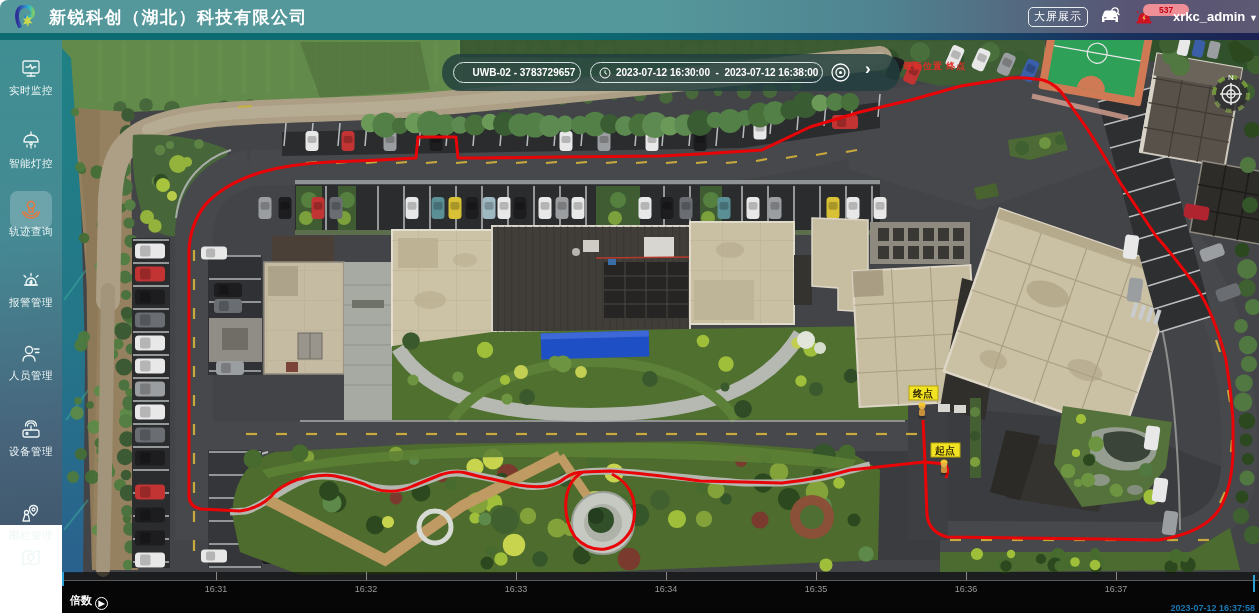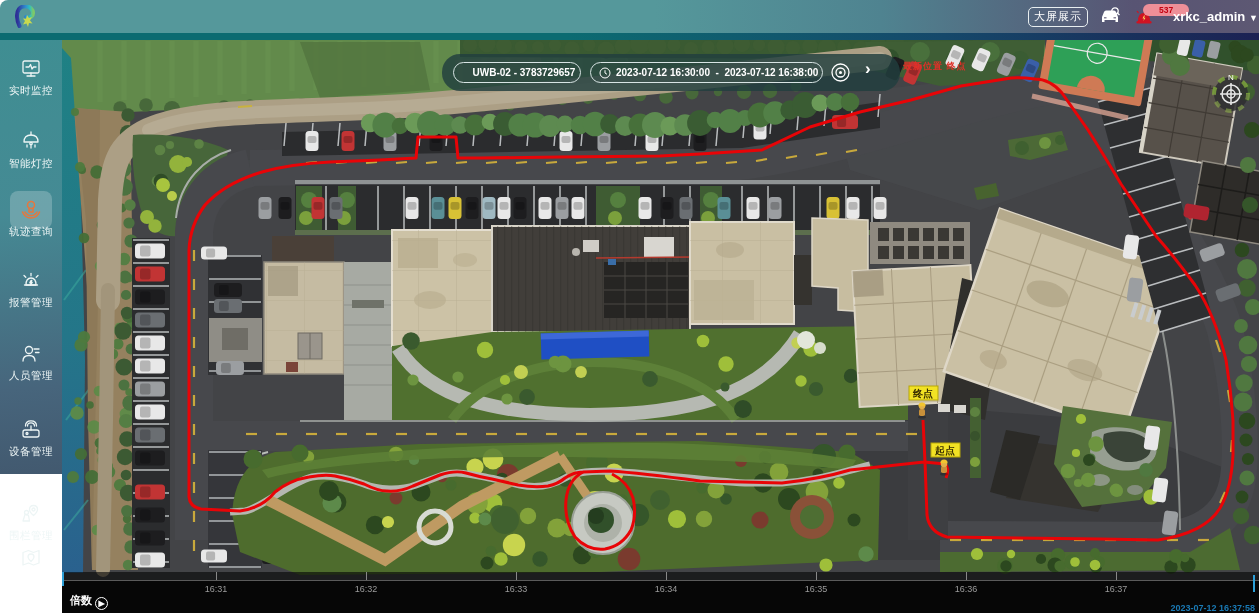--- a/index.html
+++ b/index.html
@@ -13,36 +13,36 @@
     font-weight:bold; letter-spacing:1.5px; }
   #substrip { position:absolute; left:0; top:33px; width:1259px; height:7px;
     background:linear-gradient(90deg,#0c6b71 0%,#0c6b71 45%,#15486a 75%,#1c2153 100%); }
   #bigbtn { position:absolute; left:1028px; top:7px; width:60px; height:20px;
     border:1.5px solid #e8eef0; border-radius:5px; color:#fff; font-size:11px;
     text-align:center; line-height:17px; letter-spacing:1px; }
   #admin { position:absolute; left:1173px; top:9px; color:#fff; font-size:13px; font-weight:bold; white-space:nowrap; }
   #badge { position:absolute; left:1143px; top:4px; min-width:24px; height:12px; padding:0 16px;
     background:#ee8f98; border-radius:7px; color:#c40010; font-size:8.5px; font-weight:bold;
     text-align:center; line-height:12px; }
-  #side { position:absolute; left:0; top:40px; width:62px; height:434px;
+  #side { position:absolute; left:0; top:40px; width:62px; height:485px;
     background:linear-gradient(175deg,#3f8e92 0%,#458a94 40%,#47657c 80%,#42596f 100%); }
   #side .item { position:absolute; left:0; width:62px; text-align:center; color:#eef6f6; }
   #side .lbl { font-size:10.5px; letter-spacing:0.5px; margin-top:3px; }
   #side .act { position:absolute; left:10px; top:151px; width:42px; height:38px;
     background:rgba(255,255,255,0.22); border-radius:8px; }
   #map { position:absolute; left:62px; top:40px; width:1197px; height:573px; }
   #sbar { position:absolute; left:442px; top:54px; width:458px; height:37px;
     background:rgba(33,62,62,0.82); border-radius:18px; color:#fff; }
   .pill { position:absolute; top:8px; height:21px; border:1px solid #d8e4e4;
     border-radius:11px; font-size:10px; font-weight:bold; color:#fff; white-space:nowrap; }
   #pill1 { left:11px; width:128px; text-align:center; line-height:19px;padding-left:14px; }
   #pill2 { left:148px; width:233px; line-height:19px; }
   #sbar .circ { position:absolute; left:389px; top:9px; width:19px; height:19px; }
   #sbar .arr { position:absolute; left:423px; top:5px; font-size:17px; font-weight:bold; color:#fff; }
-  #redtxt { position:absolute; left:903px; top:60px; color:#e03028; font-size:9px; font-weight:bold; letter-spacing:1px;}
+  #redtxt { position:absolute; left:903px; top:60px; color:#e03028; font-size:9px; font-weight:bold; letter-spacing:1px;font-family:Liberation Serif, serif;}
   #tl { position:absolute; left:62px; top:572px; width:1197px; height:52px; }
   #tlruler { position:absolute; left:0; top:0; width:1197px; height:8px; background:rgba(5,5,5,0.62); }
   #tlblack { position:absolute; left:0; top:8px; width:1197px; height:33px; background:#060606; }
   #tlline { position:absolute; left:0; top:8px; width:1197px; height:1px; background:#5a5a5a; }
   .tick { position:absolute; top:0; width:1px; height:8px; background:#888; }
   .tlab { position:absolute; top:12px; width:40px; margin-left:-20px; text-align:center;
     color:#9b9b9b; font-size:9px; }
   #beishu { position:absolute; left:8px; top:21px; color:#fff; font-size:11px; font-weight:bold; }
   #cursor { position:absolute; left:1191px; top:3px; width:2px; height:17px; background:#2da0d8; }
   #bluetime { position:absolute; right:4px; top:31px; color:#1a7ab5; font-size:9px; font-weight:bold; }
@@ -1260,20 +1260,21 @@
         <stop offset="0" stop-color="#2e2f96"></stop>
             <stop offset="0.55" stop-color="#2f8fd0"></stop>
         <stop offset="0.8" stop-color="#2fc0bd"></stop>
             <stop offset="1" stop-color="#7cc86a"></stop>
       </linearGradient>
         </defs>
       <path d="M4.5,21 C1.5,15 1,8 4,4 C7,0.5 13,0.5 16,3.5 C18.5,6 18.7,9.5 16.5,11.5 C14.8,13 12.5,13 11.2,11.8" fill="none" stroke="url(#lg1)" stroke-width="4" stroke-linecap="round"></path>
       <path d="M12,10 l2,3 l3,-1 l-2,3.5 l2.5,3 l-3.5,-0.5 l-1,4 l-1.5,-3.5 l-3.5,1 l2,-3.5 l-2,-2.5 l3,0.2 z" fill="#c8d94e"></path>
     </svg>
 
+    <div class="title">新锐科创（湖北）科技有限公司</div>
 
     <div id="bigbtn">大屏展示</div>
 
     <svg style="position:absolute;left:1100px;top:7px" width="22" height="18" viewBox="0 0 22 18">
       <path d="M2,10 L4,5 Q4.5,3.5 6,3.5 L14,3.5 Q15.5,3.5 16,5 L18,10 L18,15 L15.5,15 L15.5,13 L4.5,13 L4.5,15 L2,15 Z" fill="#fff"></path>
       <rect x="4" y="10" width="2.5" height="1.5" fill="#8a8599"></rect>
       <rect x="13.5" y="10" width="2.5" height="1.5" fill="#8a8599"></rect>
       <circle cx="15" cy="4" r="3.2" fill="none" stroke="#fff" stroke-width="1.3"></circle>
       <line x1="17.3" y1="6" x2="19.5" y2="8" stroke="#fff" stroke-width="1.4"></line>
     </svg>

